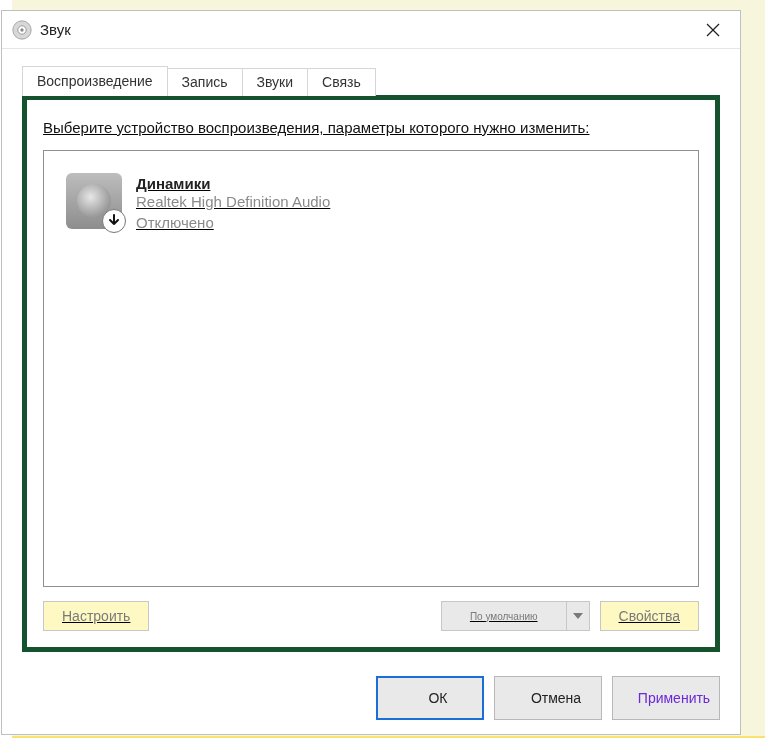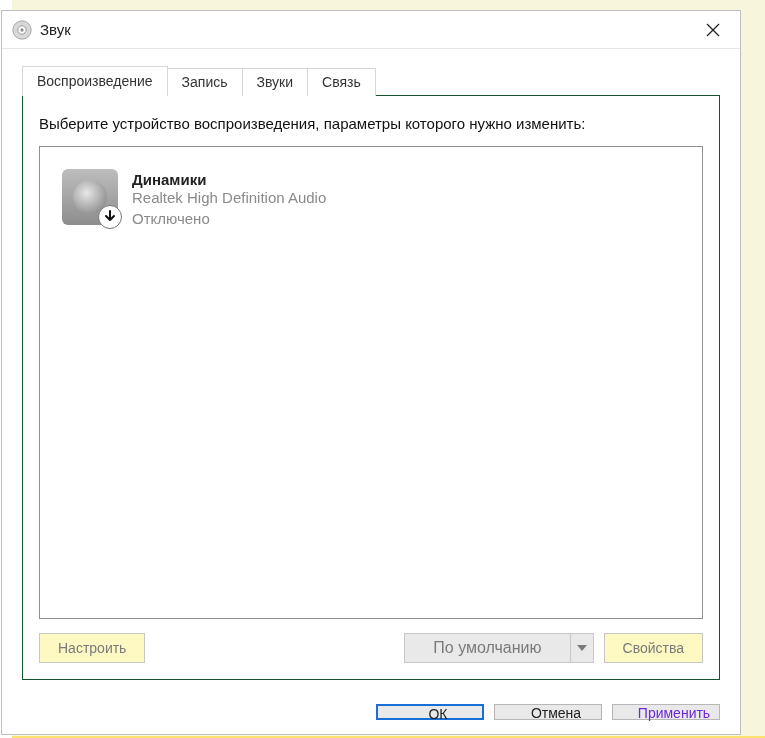--- a/index.html
+++ b/index.html
@@ -96,27 +96,28 @@
       padding-top: 6px;
       padding-bottom: 7px;
       z-index: 3;
     }
     .tab:not(.active) {
       background: #ffffff;
       border-top: 1px solid #d6d6d6;
     }
     .tab + .tab { margin-left: -1px; margin-top: 41px; }
     .panel {
-      border: 1px solid #14532d;
+      border: 5px solid #14532d;
       flex: 1;
       padding: 18px 16px 16px 16px;
       display: flex;
       flex-direction: column;
       position: relative;
       z-index: 1;
+      text-decoration: underline;
     }
     .instruction {
       font-size: 15px;
       color: #111;
       margin-bottom: 12px;
       line-height: 1.35;
     }
     .device-list {
       flex: 1;
       border: 1px solid #8f8f8f;
@@ -188,40 +189,40 @@
     .btn-split {
       display: inline-flex;
       height: 30px;
     }
     .btn-split .btn-main {
       border: 1px solid #c7c7c7;
       border-right: none;
       background: #e9e9e9;
       color: #7a7a7a;
       padding: 0 28px;
-      font-size: 16px;
+      font-size: 10px;
       height: 30px;
     }
     .btn-split .btn-drop {
       width: 24px;
       border: 1px solid #c7c7c7;
       background: #e9e9e9;
       display: flex; align-items: center; justify-content: center;
       height: 30px;
     }
     .btn-split .btn-drop svg { width: 10px; height: 6px; fill: #7a7a7a; }
     .dialog-buttons {
       display: flex;
       justify-content: flex-end;
       gap: 10px;
       padding: 12px 20px 14px 20px;
     }
     .dbtn {
       width: 108px;
-      height: 16px;
+      height: 44px;
       border: 1px solid #b7b7b7;
       background: #e9e9e9;
       font-size: 14px;
       color: #222;
       cursor: pointer;
       font-family: inherit;
       padding-left: 16px;
     }
     .dbtn.primary {
       border: 2px solid #1a6fd6;

